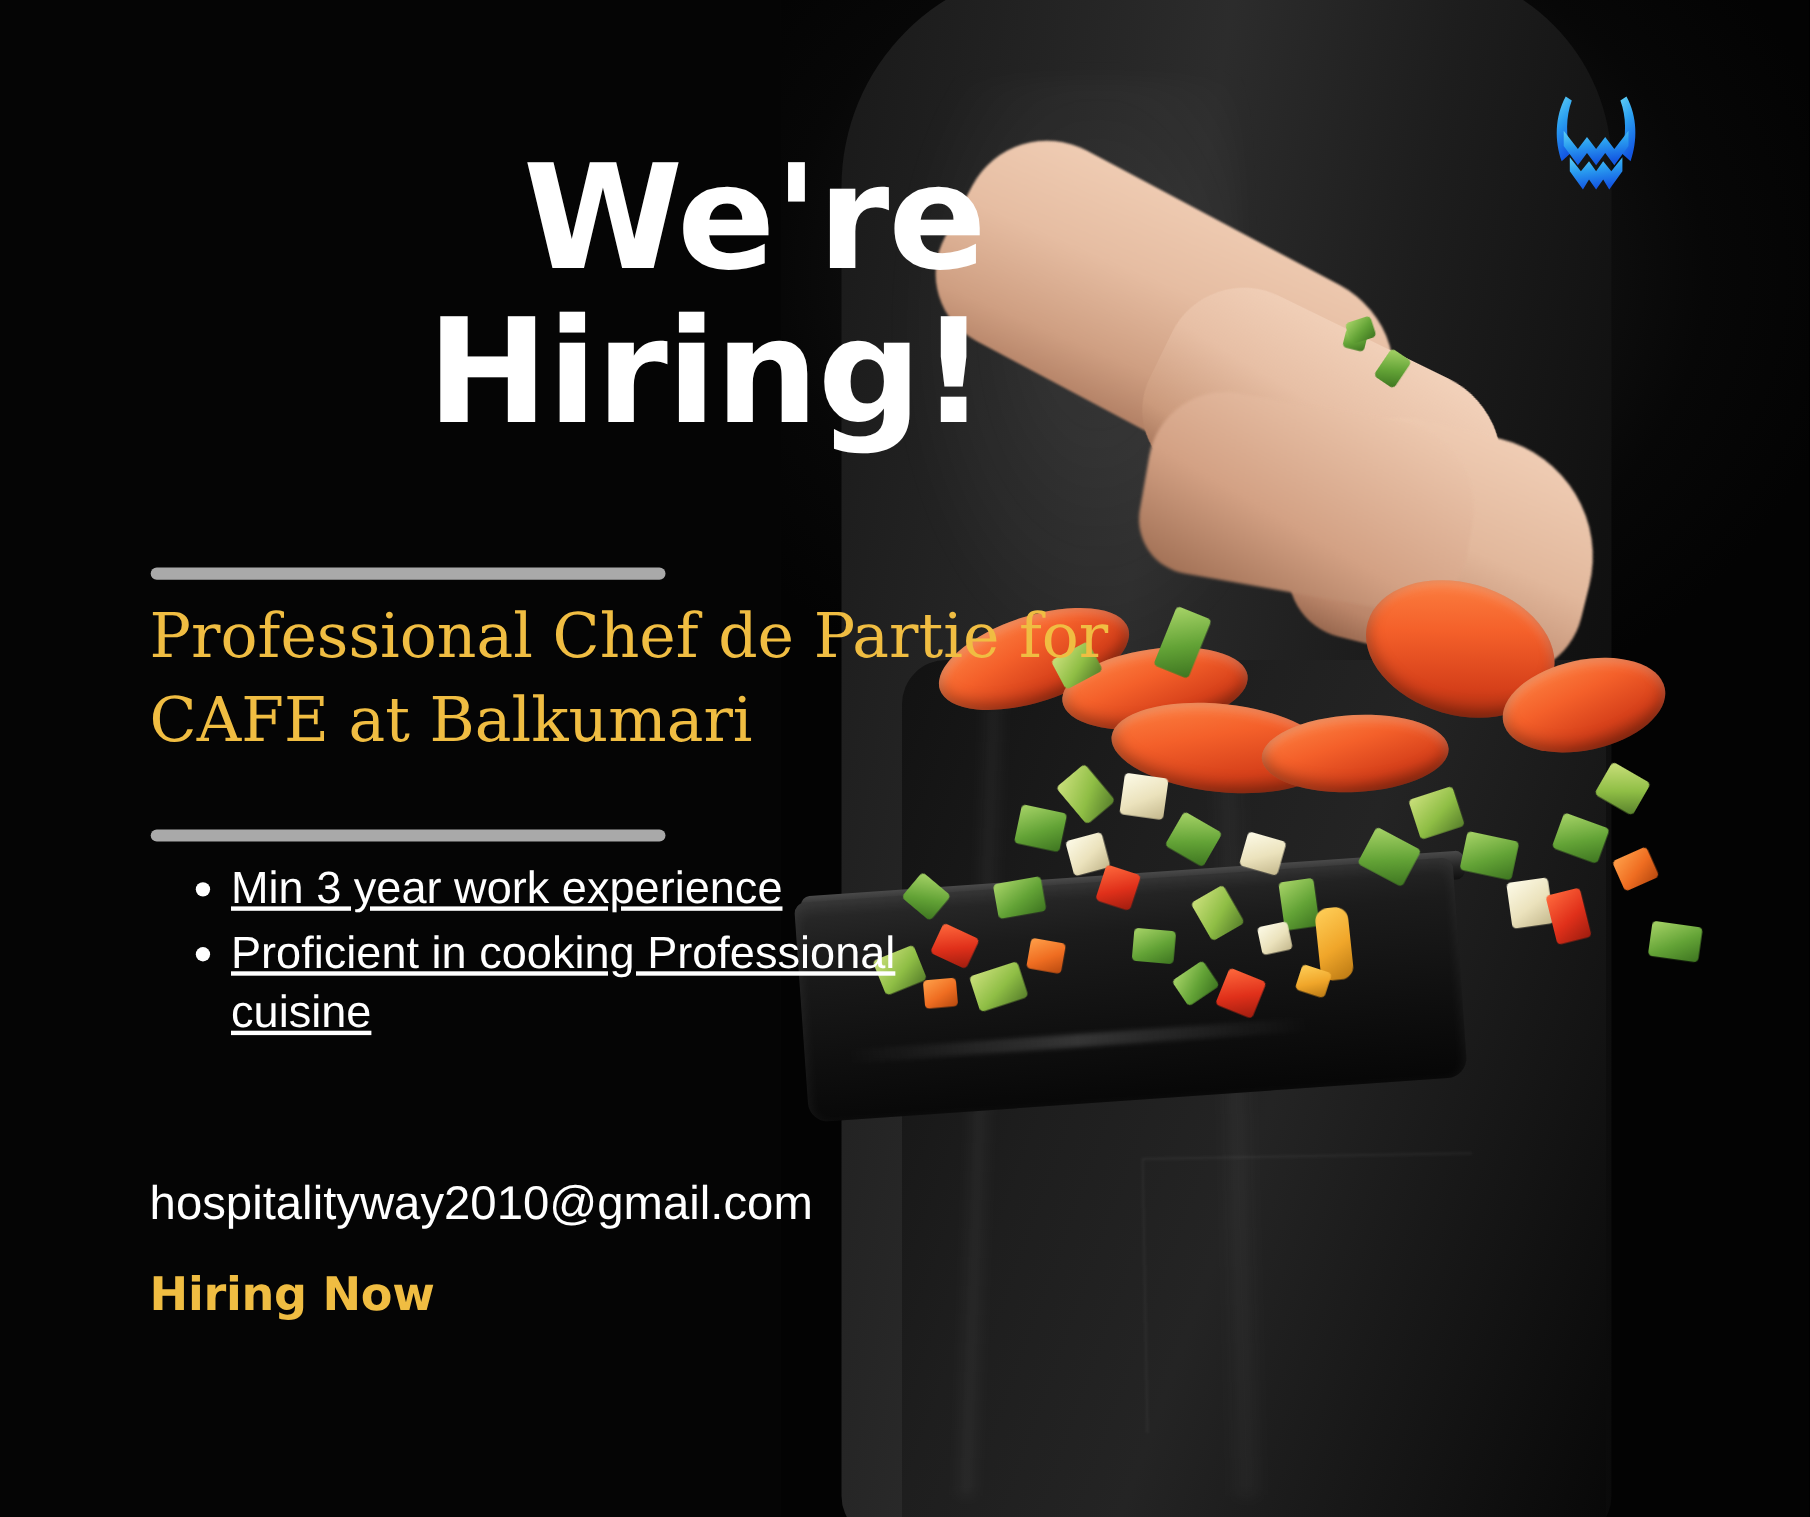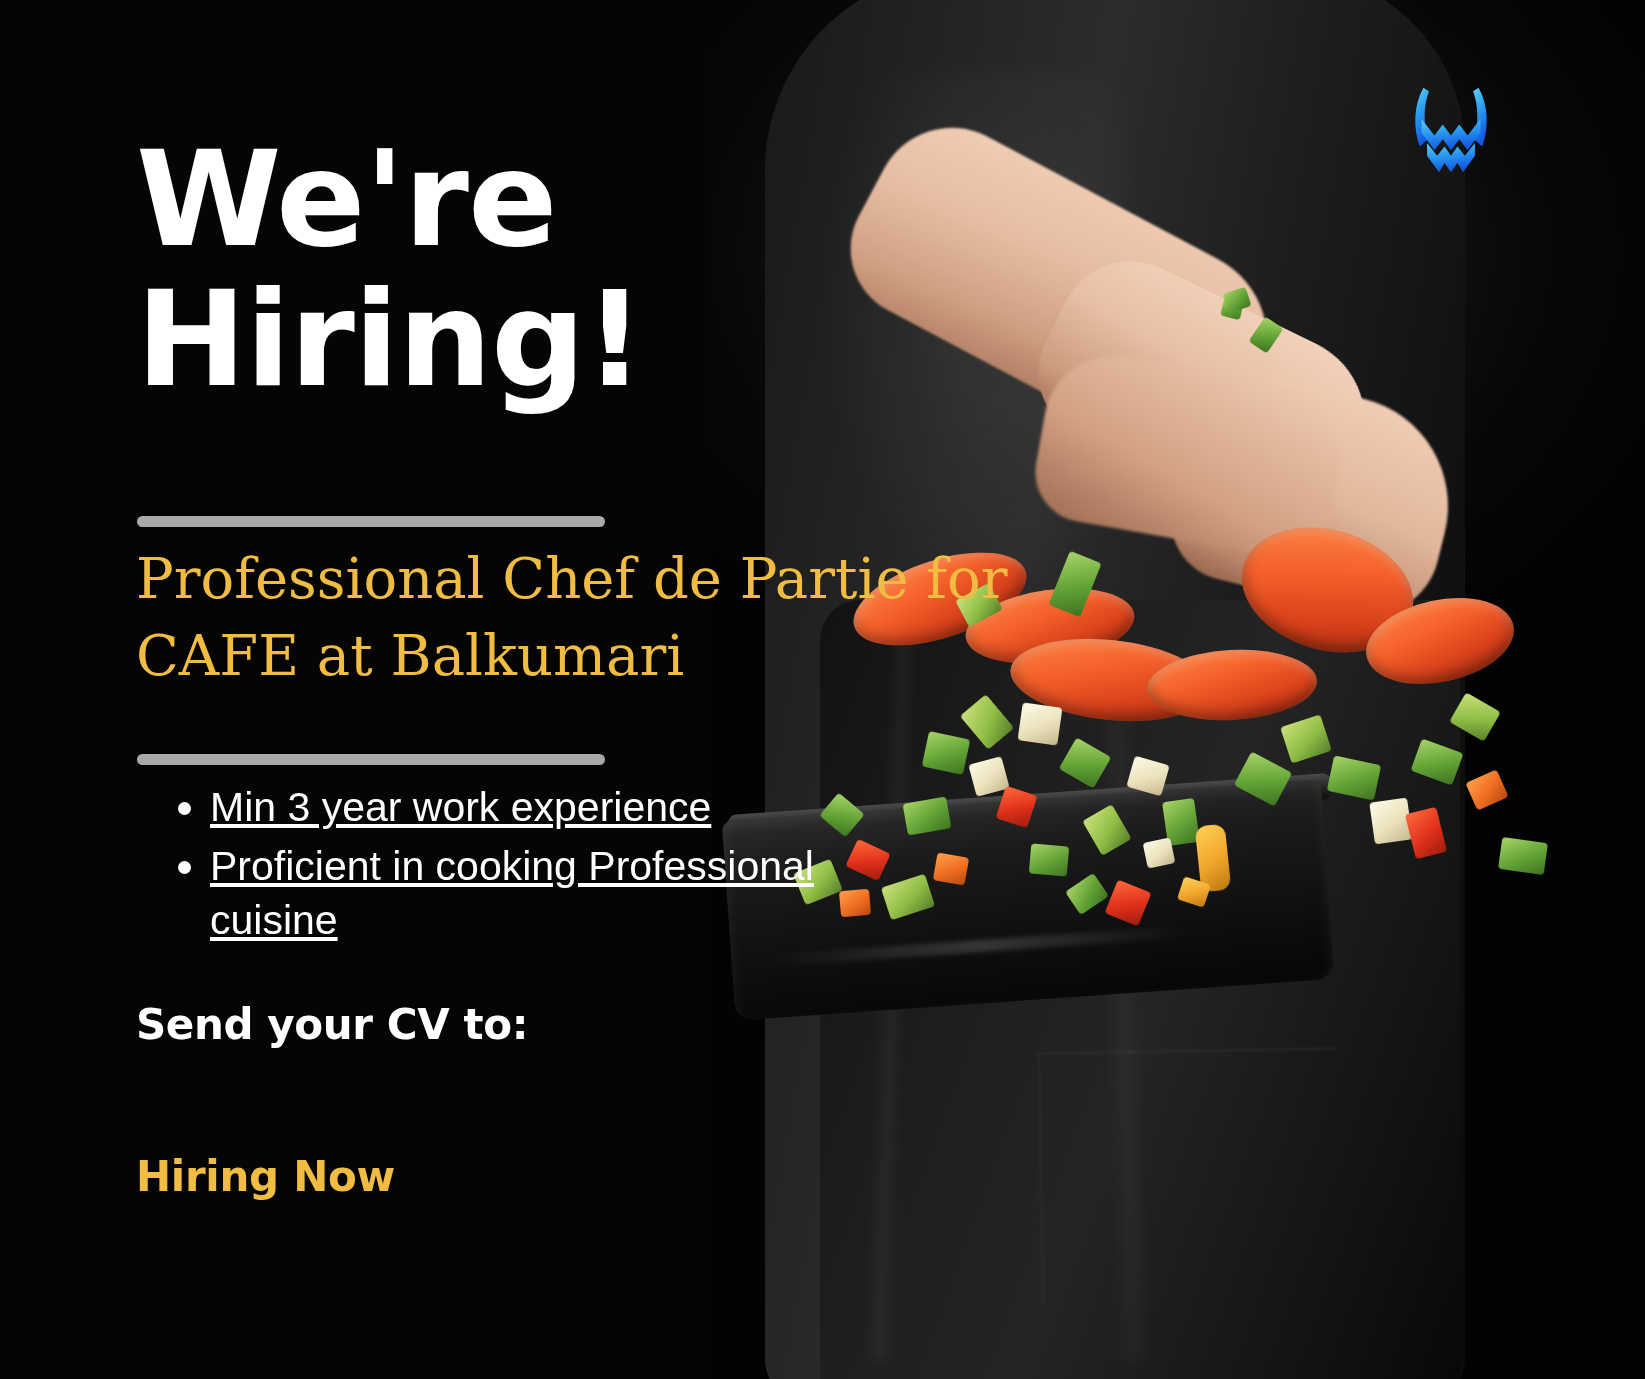--- a/index.html
+++ b/index.html
@@ -175,20 +175,21 @@
   .headline {
     position: absolute;
     left: 136px; top: 130px;
     width: 760px;
     color: #ffffff;
     font-family: "DejaVu Sans", sans-serif;
     font-weight: 700;
     font-size: 132px;
     line-height: 1.06;
     letter-spacing: -1px;
+    text-align: right;
   }
 
   .rule {
     position: absolute;
     left: 137px;
     width: 468px; height: 11px;
     background: #a9a9a9;
     border-radius: 6px;
   }
   .rule-top    { top: 516px; }
@@ -354,19 +355,19 @@
 
     <h2 class="subtitle">Professional Chef de Partie for CAFE at Balkumari</h2>
 
     <div class="rule rule-bottom"></div>
 
     <ul class="bullets">
       <li>Min 3 year work experience</li>
       <li>Proficient in cooking Professional cuisine</li>
     </ul>
 
-    <div class="cv-label">Send your CV to:</div>
-
+
+    <div class="email">hospitalityway2010@gmail.com</div>
 
     <div class="apply">Hiring Now</div>
 
   </div>
 </div>
 
 </body></html>

